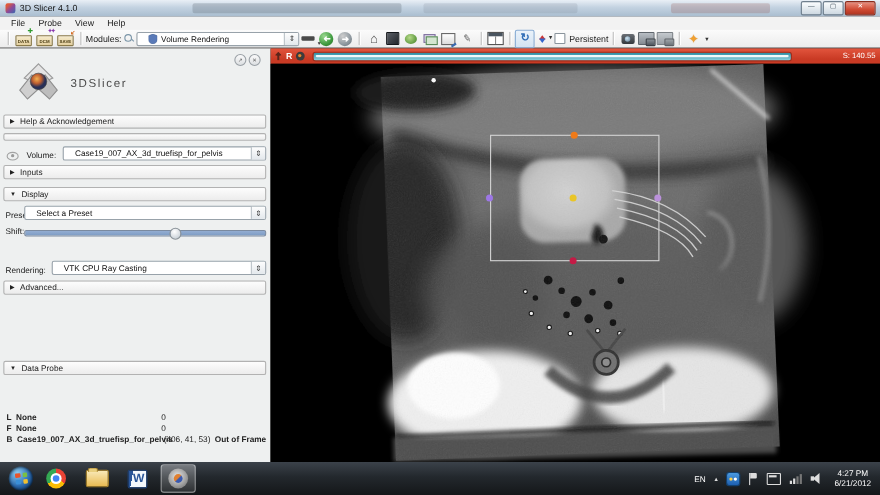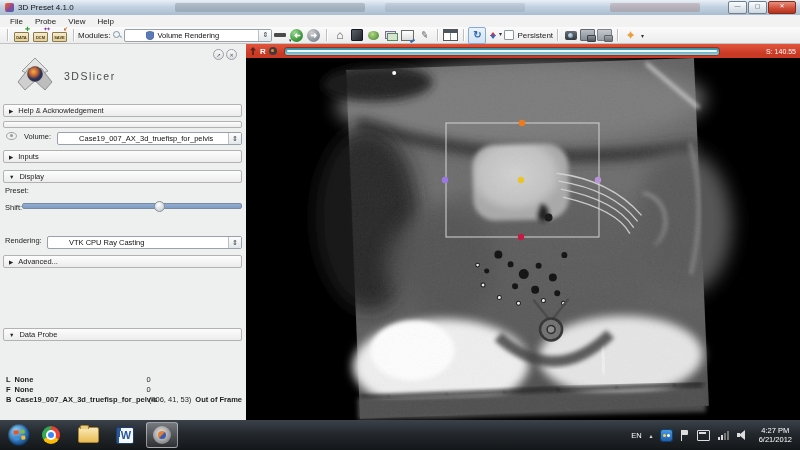--- a/index.html
+++ b/index.html
@@ -31,21 +31,21 @@
   .tsep{width:1px;height:12px;background:#bfbfbf;margin:0 4px;box-shadow:1px 0 0 #fff}
   .loadbtn{width:17px;height:14px;position:relative;margin:0 1px}
   .loadbtn .doc{position:absolute;bottom:0;left:1px;width:13px;height:8px;border:1px solid #8a7a4a;
     border-radius:1px;background:linear-gradient(#f7eccd,#e3cf9e);font-size:4px;font-weight:bold;
     color:#4a3a10;display:flex;align-items:center;justify-content:center}
   .loadbtn .orn{position:absolute;top:-2px;right:0;font-size:6px;line-height:6px}
   .mag{width:8px;height:8px;position:relative;margin:0 3px}
   .mag::before{content:"";position:absolute;left:0;top:0;width:5px;height:5px;border:1.4px solid #7a95a8;border-radius:50%}
   .mag::after{content:"";position:absolute;left:5.4px;top:5.4px;width:3px;height:1.4px;background:#7a95a8;transform:rotate(45deg)}
   .combo{height:13px;background:#fff;border:1px solid #98a2aa;border-radius:2px;display:flex;
-    align-items:center;font-size:7.5px;color:#111;padding-left:21px;position:relative;box-sizing:border-box}
+    align-items:center;font-size:7.5px;color:#111;padding-left:10px;position:relative;box-sizing:border-box}
   .combo .spin{margin-left:auto;width:12px;height:100%;border-left:1px solid #b8c0c6;display:flex;
     align-items:center;justify-content:center;font-size:7px;color:#333;
     background:linear-gradient(#fdfdfd,#e3e8ec)}
   #modules-combo{width:148px}
   .hist{width:12px;height:4px;background:#4a4a4a;border-radius:1px;margin:0 2px;position:relative}
   .hist::after{content:"▾";position:absolute;right:-5px;bottom:-6px;font-size:5px;color:#333}
   .circ{width:13px;height:13px;border-radius:50%;color:#fff;font-size:8px;font-weight:bold;
     display:flex;align-items:center;justify-content:center;margin:0 2px}
   .circ.back{background:radial-gradient(circle at 35% 30%,#9ad890,#3f9a3f 60%,#256a25)}
   .circ.fwd{background:radial-gradient(circle at 35% 30%,#cfcfcf,#8d979e 60%,#5f6a72)}
@@ -79,21 +79,21 @@
   .sparkle{color:#f0a030;font-size:11px;text-shadow:0 0 1px #c87818}
 
   
   #panel{left:0;top:44px;width:246px;height:376px;background:#eef0f0;font-size:7.5px;color:#222}
   .dockbtn{width:9px;height:9px;border-radius:50%;border:1px solid #9aa0a6;background:linear-gradient(#fafafa,#dcdfe2);
     font-size:5px;color:#555;display:flex;align-items:center;justify-content:center}
   #logo-text{letter-spacing:1.5px;font-size:10.5px;color:#4a4a4a}
   .cbar{position:absolute;left:3px;right:4px;height:13px;background:linear-gradient(#fdfdfd,#ececec);
     border:1px solid #b2b2b2;border-radius:2px;display:flex;align-items:center;padding-left:5px;gap:5px;box-sizing:border-box}
   .cbar .arr{font-size:5.5px;color:#222}
-  .prow{position:absolute;left:0;right:4px;display:flex;align-items:flex-start}
+  .prow{position:absolute;left:0;right:4px;display:flex;align-items:flex-end}
   .plabel{margin-left:5px;width:17px;flex:none}
   .eye{width:9px;height:6px;border:1px solid #666;border-radius:50%;position:relative;flex:none}
   .eye::after{content:"";position:absolute;left:2.6px;top:1px;width:3px;height:3px;border-radius:50%;background:#555}
   .slider-track{flex:1;height:4px;border-radius:2px;background:linear-gradient(#93add2,#7d9cc4);
     border:1px solid #7a8aa0;position:relative}
   .slider-handle{position:absolute;top:-3.5px;width:9px;height:9px;border-radius:50%;
     background:radial-gradient(circle at 40% 30%,#fff,#cfd6dc 70%,#aab2ba);border:1px solid #8a9298}
   .btn{border:1px solid #9aa4ac;border-radius:2px;background:linear-gradient(#fefefe,#e7eaee);
     display:flex;align-items:center;justify-content:center;gap:3px;font-size:7.5px;color:#222}
   .dp-row{position:absolute;left:6px;right:4px;display:flex;align-items:center;gap:4px;white-space:nowrap}
@@ -154,21 +154,21 @@
   .spk{width:12px;height:10px;position:relative}
   .spk::before{content:"";position:absolute;left:0;top:3px;width:3px;height:4px;background:#ddd}
   .spk::after{content:"";position:absolute;left:2px;top:0;border:5px solid transparent;border-right:6px solid #ddd;border-left:none}
   #clock{display:flex;flex-direction:column;align-items:center;line-height:1.25;margin-left:2px}
 </style>
 </head>
 <body>
 
 <div id="titlebar" class="abs">
   <div id="title-icon"></div>
-  <span>3D Preset 4.1.0</span>
+  <span>3D Slicer 4.1.0</span>
   <div class="smudge" style="left:175px;width:190px"></div>
   <div class="smudge" style="left:385px;width:140px;opacity:.5"></div>
   <div class="smudge" style="left:610px;width:90px;opacity:.6;background:rgba(140,60,50,.35)"></div>
   <div id="winbtns">
     <div class="wbtn">—</div>
     <div class="wbtn">▢</div>
     <div class="wbtn close">✕</div>
   </div>
 </div>
 
@@ -308,20 +308,24 @@
     <span>Inputs</span>
   </div>
 
   <div class="cbar" style="top:126px">
     <span class="arr">▼</span>
     <span>Display</span>
   </div>
 
   <div class="prow" style="top:142px;height:14px">
     <span class="plabel">Preset:</span>
+    <div class="combo" style="flex:1">
+      <span>Select a Preset</span>
+      <div class="spin">⇕</div>
+    </div>
   </div>
 
   <div class="prow" style="top:159px;height:12px">
     <span class="plabel">Shift:</span>
     <div class="slider-track">
       <div class="slider-handle" style="left:60%"></div>
     </div>
   </div>
 
 

